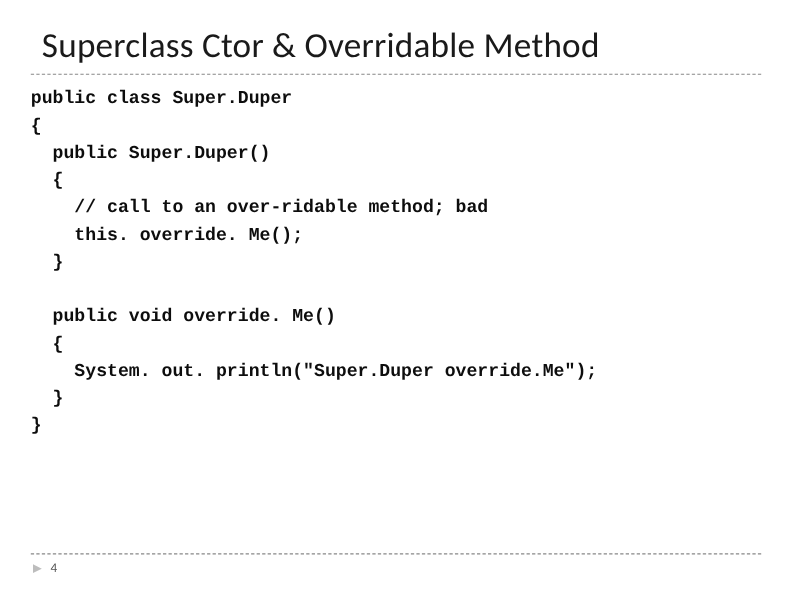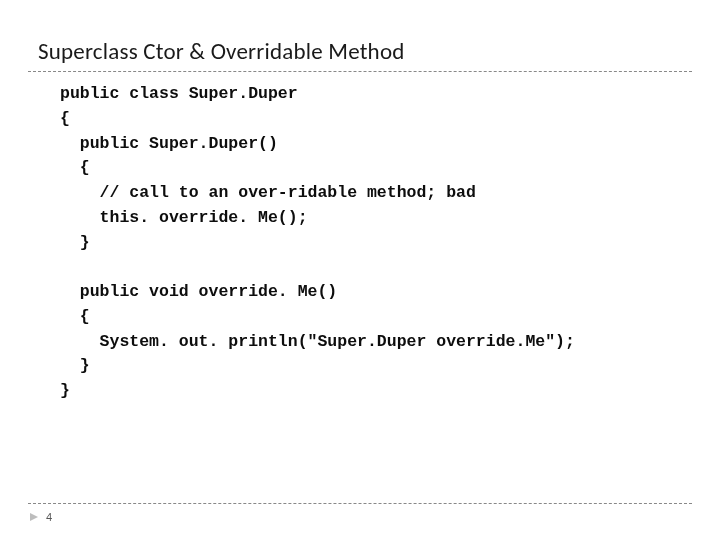--- a/index.html
+++ b/index.html
@@ -5,41 +5,39 @@
   * { margin: 0; padding: 0; box-sizing: border-box; }
   body {
     width: 720px;
     height: 540px;
     background: #ffffff;
     font-family: Calibri, "Segoe UI", Arial, sans-serif;
     overflow: hidden;
     position: relative;
   }
   .title {
-    font-size: 23px;
+    font-size: 32px;
     font-weight: 400;
     color: #1a1a1a;
     padding: 22px 30px 6px 38px;
     letter-spacing: 0.2px;
-    margin-top: 15px;
   }
   .dashed-line {
     border: none;
     border-top: 1px dashed #888;
     margin: 0 28px 0 28px;
   }
   .code-block {
     font-family: "Courier New", Courier, monospace;
     font-size: 16.5px;
     font-weight: bold;
     color: #0d0d0d;
     white-space: pre;
     padding: 10px 28px 0 28px;
     line-height: 1.5;
-    margin-left: 32px;
   }
   .footer {
     position: absolute;
     bottom: 16px;
     left: 28px;
     right: 28px;
   }
   .footer-line {
     border: none;
     border-top: 1px dashed #888;

